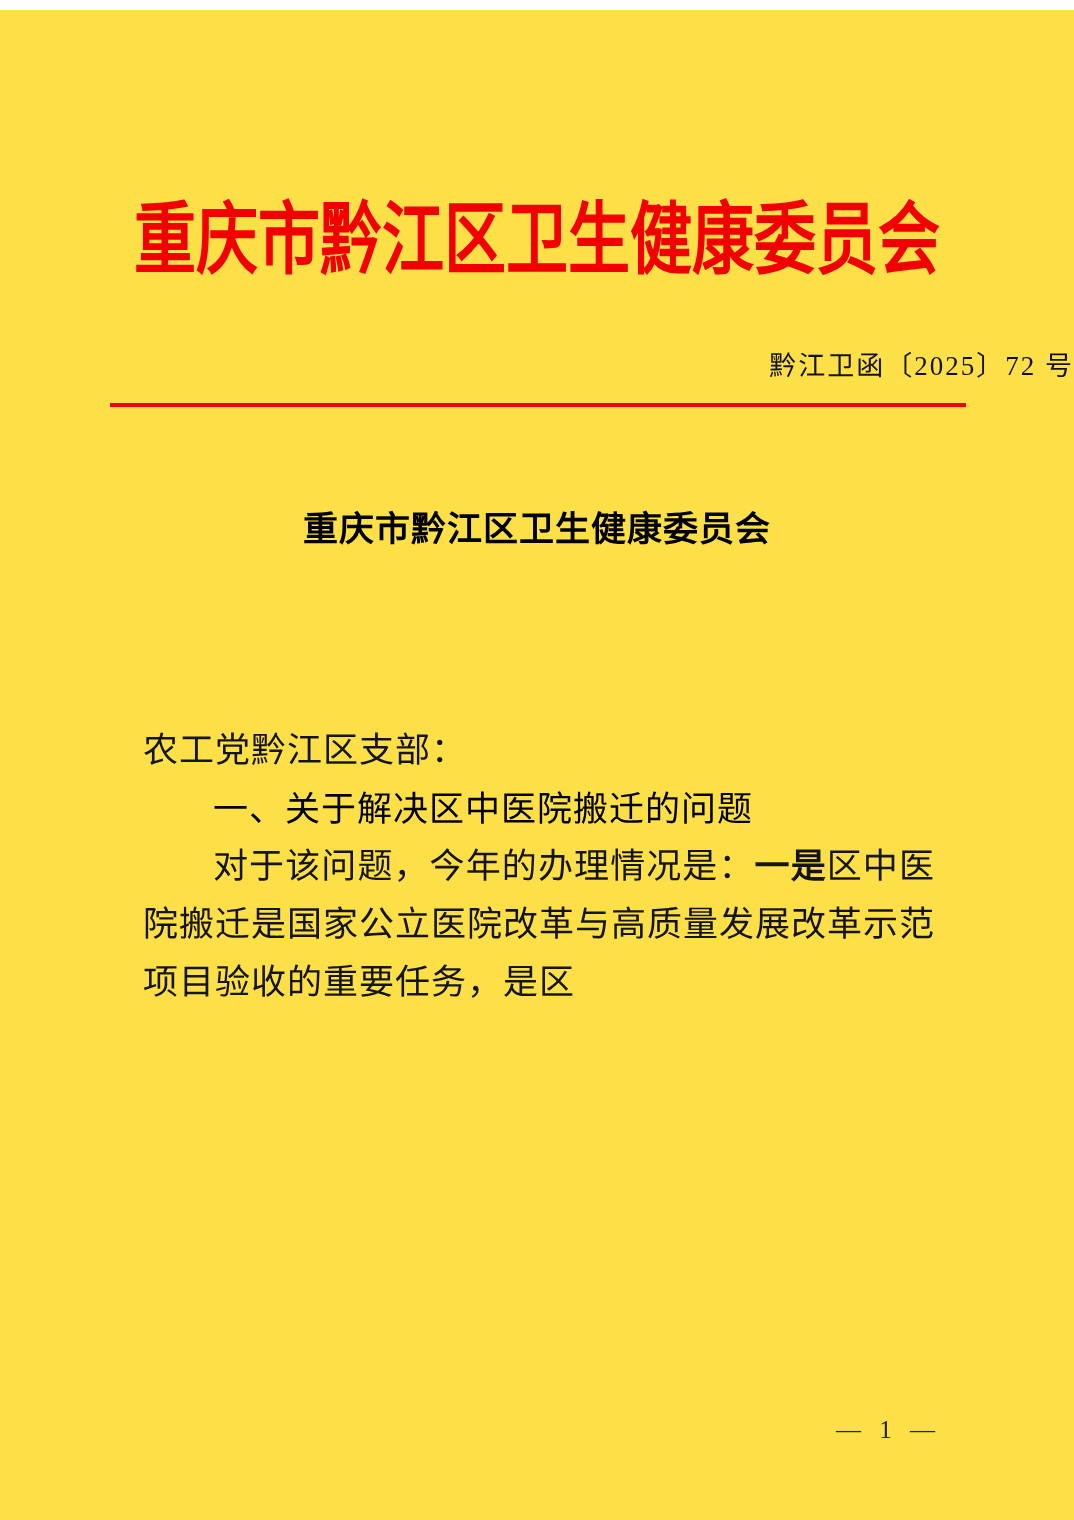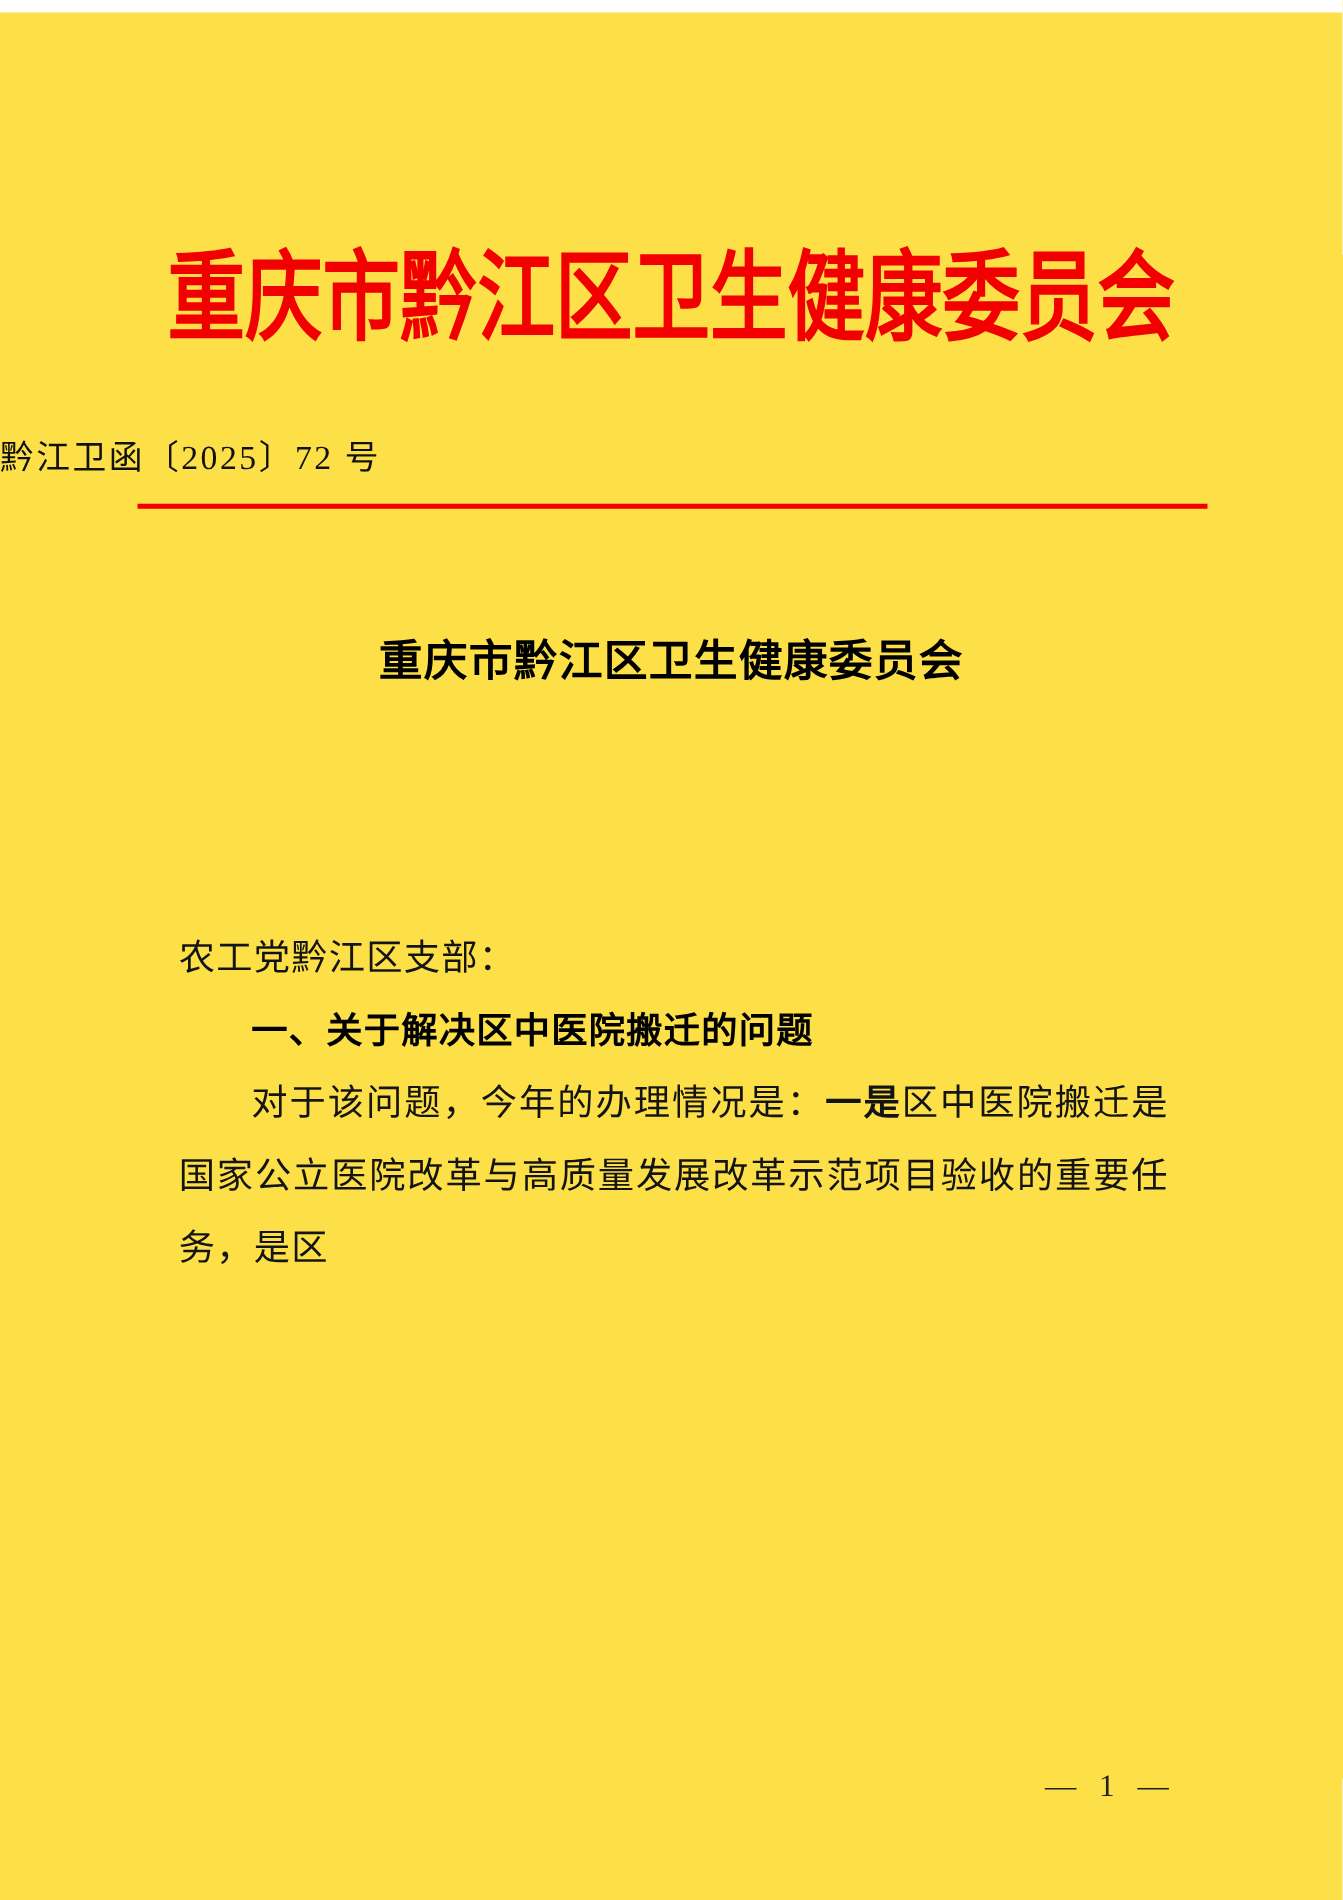--- a/index.html
+++ b/index.html
@@ -35,21 +35,21 @@
     transform:scaleY(1.28);
     transform-origin:center center;
     white-space:nowrap;
     font-family:"Liberation Serif","DejaVu Serif",serif;
   }
   .doc-number{
     position:absolute;
     top:334px;
     left:0;
     width:100%;
-    text-align:left;
+    text-align:right;
     font-size:27px;
     letter-spacing:2px;
     color:#111;
   }
   .red-divider{
     position:absolute;
     top:393px;
     left:110px;
     width:856px;
     height:4px;
@@ -65,39 +65,39 @@
     font-weight:bold;
     font-size:35px;
     line-height:60px;
     color:#000;
     letter-spacing:1px;
     font-family:"Liberation Serif","DejaVu Serif",serif;
   }
   
   .body-text{
     position:absolute;
-    top:728px;
+    top:712px;
     left:143px;
     width:792px;
-    font-size:29px;
+    font-size:35px;
     line-height:58px;
     text-align:justify;
     text-justify:inter-ideograph;
     color:#141414;
     letter-spacing:1px;
   }
   .salutation{
     text-indent:0;
   }
   .para{
     text-indent:2em;
   }
   .section-heading{
     text-indent:2em;
-    font-weight:bold;
+    font-weight:normal;
     font-family:"Liberation Sans","DejaVu Sans",sans-serif;
     letter-spacing:1px;
     color:#000;
   }
   .inline-bold{
     font-weight:bold;
   }
   
   .page-number{
     position:absolute;

